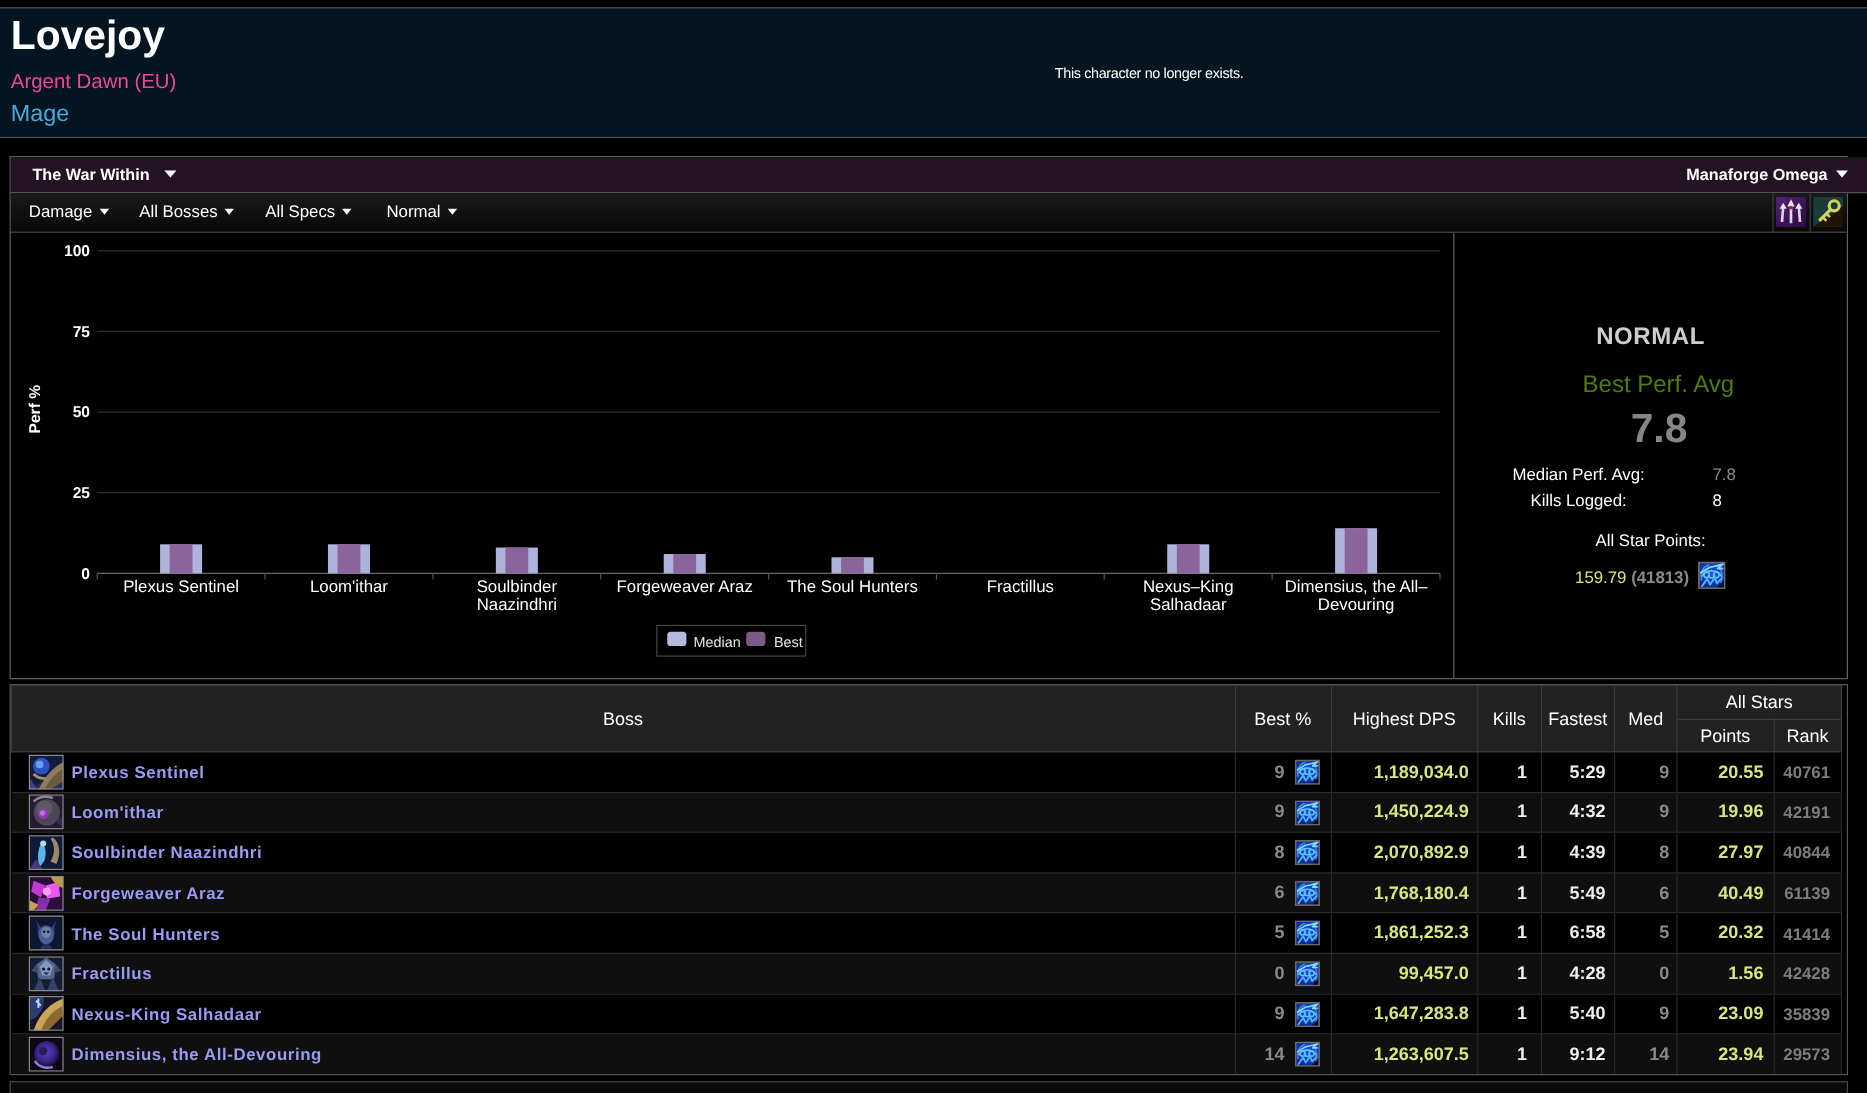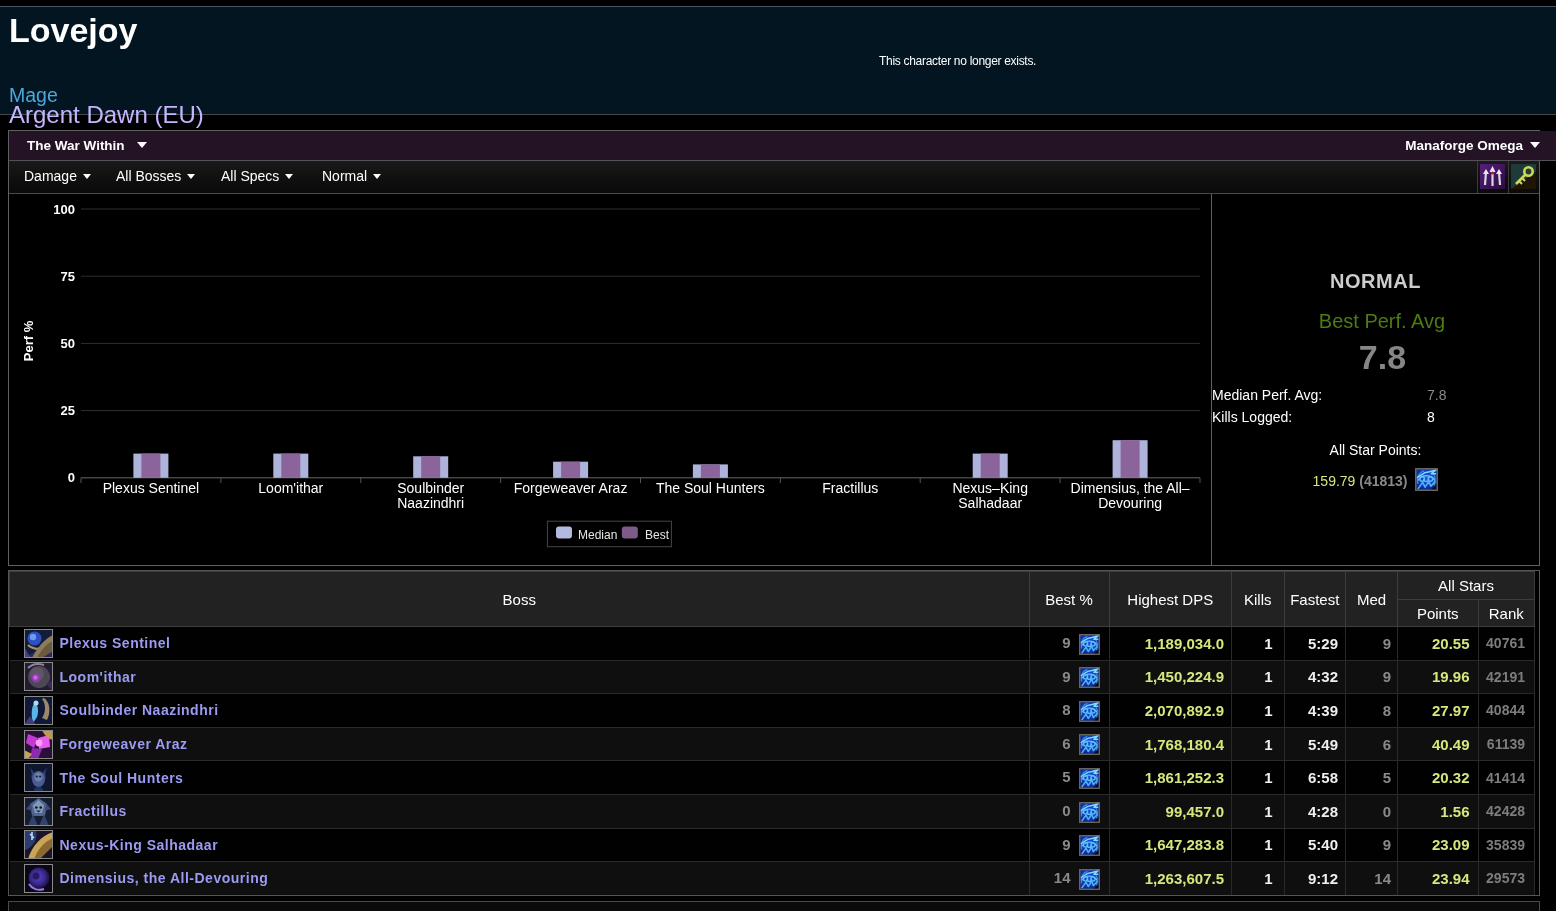--- a/index.html
+++ b/index.html
@@ -9,39 +9,39 @@
   .caret{display:inline-block;width:0;height:0;border-left:5.5px solid transparent;
          border-right:5.5px solid transparent;border-top:6px solid #fff;vertical-align:middle;
          margin-left:7px;margin-bottom:2px;}
   .caret2{display:inline-block;width:0;height:0;border-left:4.5px solid transparent;
          border-right:4.5px solid transparent;border-top:5px solid #fff;vertical-align:middle;
          margin-left:6px;margin-bottom:2px;}
   
   #band{position:absolute;left:0;top:6px;width:1556px;height:107px;background:#031520;
         border-top:1px solid #4b545c;border-bottom:1px solid #44494e;}
   #charname{position:absolute;left:9px;top:3px;font-size:34px;font-weight:bold;color:#fff;line-height:40px;}
-  #server{position:absolute;left:9px;top:48px;font-size:24px;color:#c4b5fd;line-height:25px;margin-top:47px;}
+  #server{position:absolute;left:9px;top:48px;font-size:17px;color:#ec4899;line-height:25px;}
   #classname{position:absolute;left:9px;top:76px;font-size:19.5px;color:#4aa8da;line-height:25px;}
   #notice{position:absolute;left:879px;top:47px;font-size:12px;letter-spacing:-0.3px;color:#fff;}
   
   #zonebox{position:absolute;left:8px;top:130px;width:1530px;height:434px;
            border:1px solid #606060;background:#000;}
   #zonebar{position:absolute;left:0;top:0;width:100%;height:29px;background:#231324;
            border-bottom:1px solid #57505a;padding-left:25px;}
   #zonebar .lbl{font-size:13.5px;font-weight:bold;color:#fff;line-height:29px;}
   #navbar{position:absolute;left:0;top:30px;width:100%;height:32px;
           background:linear-gradient(180deg,#1a1a1a 0%,#101010 55%,#090909 100%);
           border-bottom:1px solid #4a4a4a;}
   #navbar .item{position:absolute;top:0;font-size:14px;color:#fff;line-height:31px;}
   .navdiv{position:absolute;top:0;width:1px;height:32px;background:#3b3b3b;}
   
   #statpanel{position:absolute;right:0;top:63px;width:327px;height:371px;border-left:1px solid #606060;}
   #statpanel .c{position:absolute;left:0;width:100%;text-align:center;}
   .rowlv{font-size:14px;line-height:18px;text-align:left !important;}
-  .rowlv .lab{display:inline-block;width:207px;text-align:left;color:#fff;}
+  .rowlv .lab{display:inline-block;width:207px;text-align:center;color:#fff;}
   .rowlv .val{margin-left:8px;}
   
   #tablebox{position:absolute;left:8px;top:570px;width:1530px;border:1px solid #555;background:#000;}
   #rank-table{border-collapse:collapse;table-layout:fixed;width:1525px;}
   #rank-table th{font-size:15px;font-weight:normal;color:#fff;
       background:#222222;border:1px solid #3d3d3d;}
   #rank-table td{font-size:15px;font-weight:bold;border-top:1px solid #2a2a2a;
       border-left:1px solid #2a2a2a;padding:0;height:32.6px;white-space:nowrap;}
   #rank-table td:first-child{border-left:none;}
   #rank-table tr td:last-child{border-right:1px solid #2a2a2a;}

